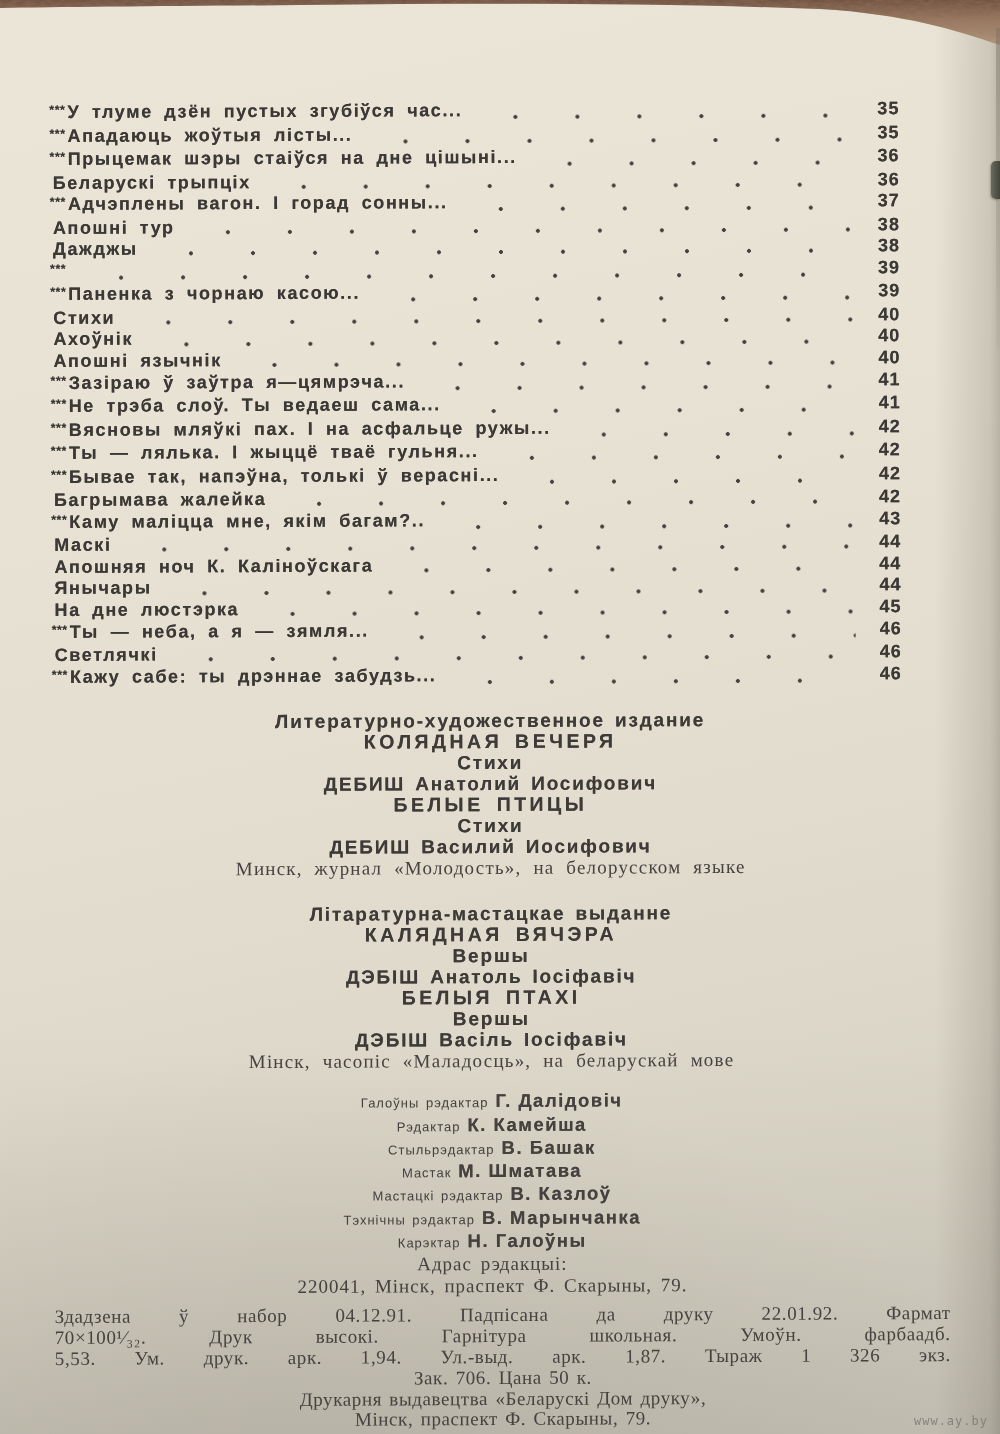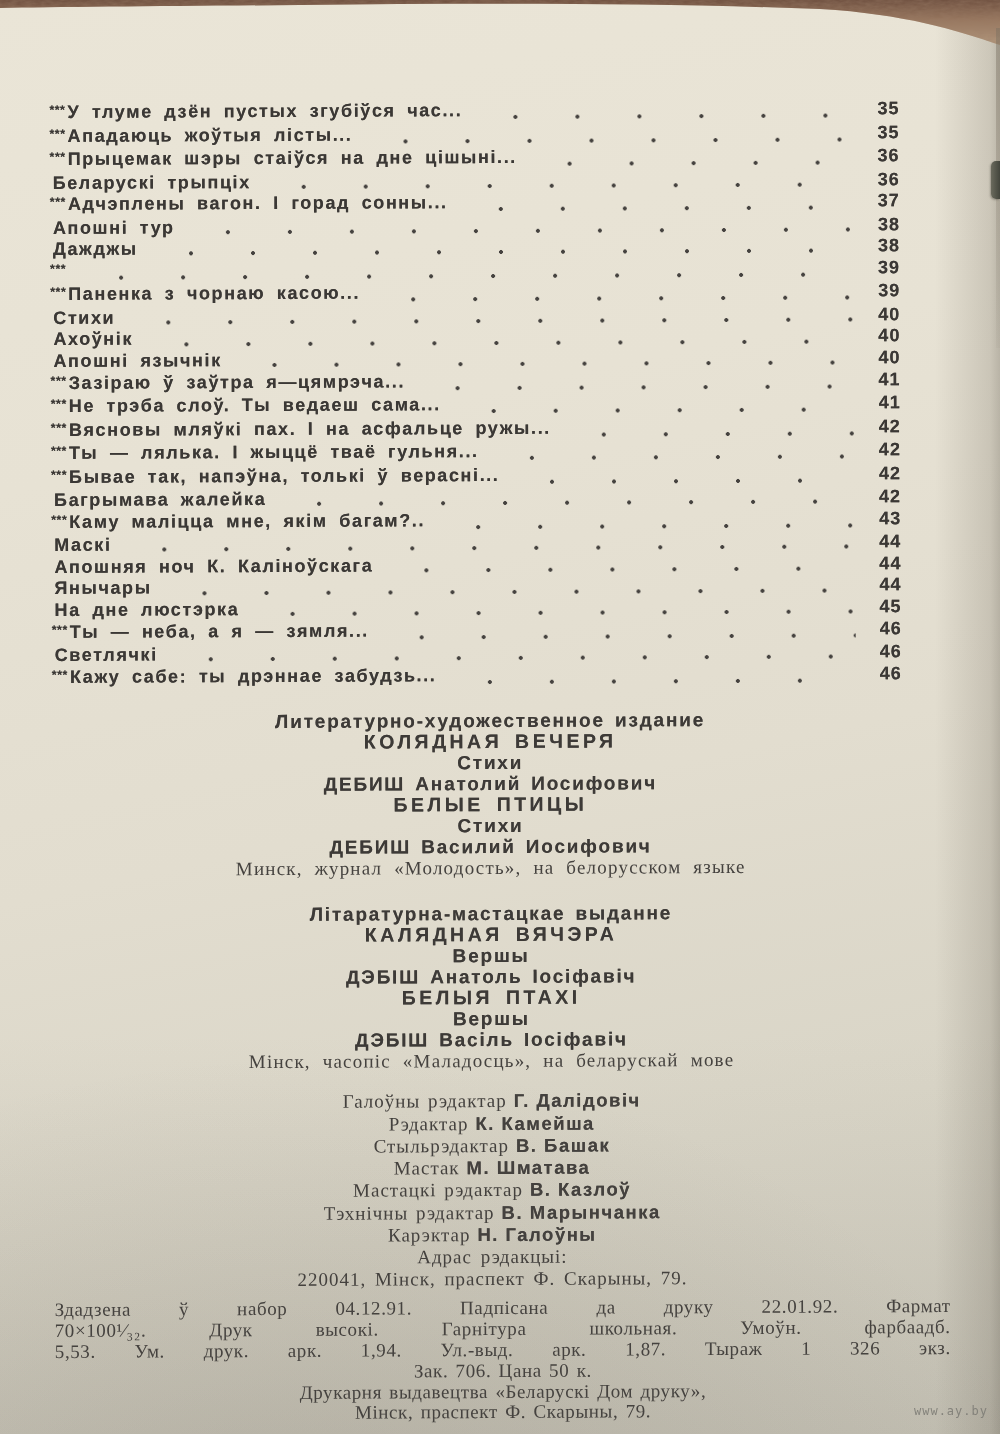--- a/index.html
+++ b/index.html
@@ -50,34 +50,34 @@
   .colo-ru{margin:22px 75px 0 55px;}
   .colo-by{margin:25px 75px 0 55px;}
   .colo .line{line-height:21px;white-space:nowrap;}
   .k-b{font-weight:700;font-size:19px;letter-spacing:1.8px;word-spacing:3px;text-shadow:0 0 0.5px rgba(61,58,55,0.7);}
   .k-bcaps{font-weight:700;font-size:19.5px;letter-spacing:3.5px;word-spacing:4px;text-shadow:0 0 0.5px rgba(61,58,55,0.7);}
   .k-s{font-family:"Liberation Serif","DejaVu Serif",serif;font-size:19px;letter-spacing:1.2px;word-spacing:6px;color:#45423f;}
 
   
   .staff{margin:19px 75px 0 55px;text-align:center;color:#44413e;}
   .staff .line{line-height:21.3px;white-space:nowrap;}
-  .staff .role{font-family:Liberation Serif, serif;font-size:19px;letter-spacing:1px;word-spacing:2px;}
+  .staff .role{font-family:Liberation Sans, sans-serif;font-size:13px;letter-spacing:1px;word-spacing:2px;}
   .staff .name{font-weight:700;font-size:18.5px;letter-spacing:1.5px;margin-left:7px;text-shadow:0 0 0.5px rgba(61,58,55,0.7);margin-top:48px;}
   .staff .addr{font-family:"Liberation Serif","DejaVu Serif",serif;font-size:19px;letter-spacing:1px;word-spacing:3px;line-height:21.3px;white-space:nowrap;}
 
   
   .imprint{margin:9px 52px 0 52px;color:#45423f;
     font-family:"Liberation Serif","DejaVu Serif",serif;font-size:19px;
     letter-spacing:0.6px;word-spacing:2px;}
   .imprint .line{line-height:20.9px;}
   .k-just{text-align:justify;text-align-last:justify;}
   .k-center{text-align:center;white-space:nowrap;}
 
   .watermark{
-    position:absolute;right:12px;bottom:16px;
+    position:absolute;right:12px;bottom:6px;
     font-family:"DejaVu Sans Mono",monospace;font-size:12px;
     color:rgba(125,124,118,0.9);letter-spacing:1px;
   }
 </style>
 </head>
 <body>
 
 <div class="photo">
 
   <svg class="topband" width="1000" height="60" viewBox="0 0 1000 60" aria-hidden="true">

